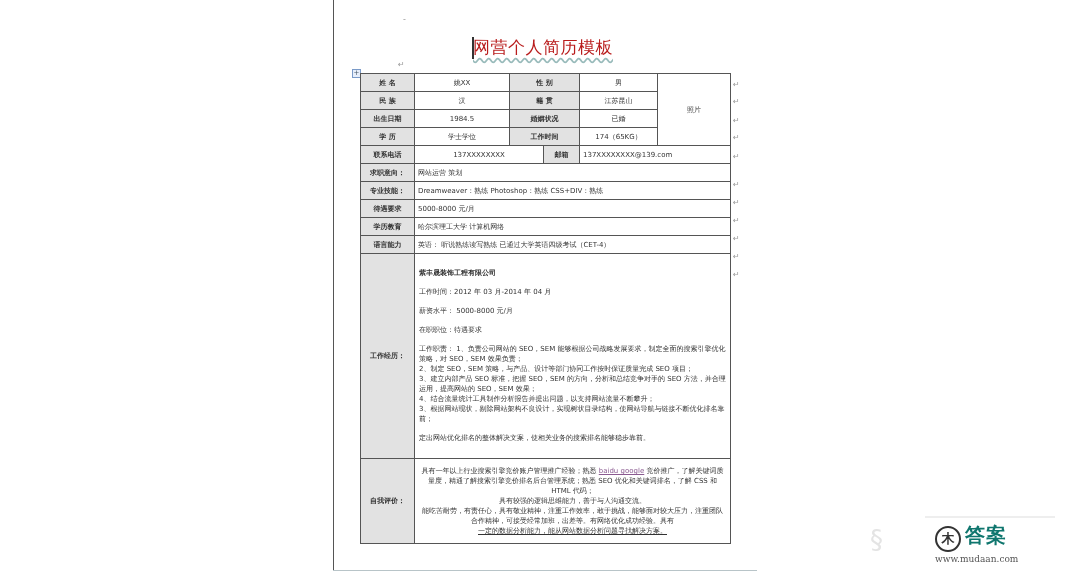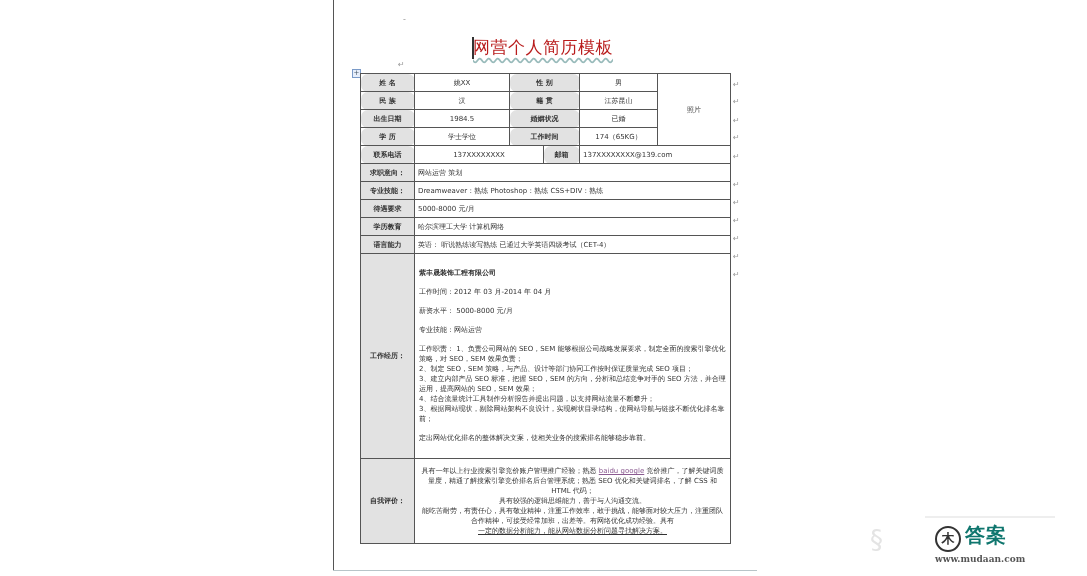--- a/index.html
+++ b/index.html
@@ -30,38 +30,38 @@
   table.resume {
     position:absolute; left:360px; top:73px; width:370px; border-collapse:collapse;
     font-size:7px; table-layout:fixed;
   }
   table.resume td {
     border:1px solid #555; padding:0 3px; vertical-align:middle; color:#333; overflow:hidden;
   }
   td.label { background:#e2e2e2; font-weight:bold; text-align:center; white-space:nowrap; }
   td.val { text-align:center; }
   td.left { text-align:left; }
-  tr.r1 td { height:17px;border-radius:7px; }
+  tr.r1 td { height:17px; }
   tr.r2 td { height:17px; }
   .exp p { margin:0; line-height:10px; font-size:7px; }
   .exp .gap { height:9px; }
   .exp .company { font-weight:bold; }
   .selfeval p { margin:0; line-height:10px; font-size:7px; }
   .link { color:#8a5a90; text-decoration:underline; }
   .underline { text-decoration:underline; }
   .right-mark { position:absolute; left:733px; font-size:8px; color:#999; }
   .watermark {
     position:absolute; left:935px; top:522px; width:110px; height:50px;
   }
   .wm-circle {
     position:absolute; left:0; top:4px; width:22px; height:22px; border:2px solid #333; border-radius:50%;
     font-size:13px; line-height:22px; text-align:center; color:#333; font-weight:bold;
   }
   .wm-text { position:absolute; left:30px; top:0; font-size:20px; color:#0f766e; font-weight:bold; letter-spacing:1px;text-align:right; }
-  .wm-url { position:absolute; left:0; top:32px; font-size:9px; color:#555; font-family:"DejaVu Serif", serif; font-weight:bold; }
+  .wm-url { position:absolute; left:0; top:32px; font-size:9px; color:#555; font-family:"DejaVu Serif", serif; font-weight:normal; }
   .wm-swirl { position:absolute; left:870px; top:525px; font-size:26px; color:#e4e4e4; }
   .wm-faint { position:absolute; left:925px; top:516px; width:130px; height:2px; background:#eee; }
 </style>
 </head>
 <body>
 
 <div class="page"></div>
 <div class="page-bottom"></div>
 
 <div class="para-mark" style="left:403px;top:15px;">-</div>
@@ -134,21 +134,21 @@
   </tr>
   <tr>
     <td class="label">工作经历：</td>
     <td class="left exp" colspan="5" style="padding:6px 4px 8px 4px; height:190px;">
       <p class="company">紫丰晟装饰工程有限公司</p>
       <div class="gap"></div>
       <p>工作时间：2012 年 03 月-2014 年 04 月</p>
       <div class="gap"></div>
       <p>薪资水平：  5000-8000 元/月</p>
       <div class="gap"></div>
-      <p>专业技能：网站运营</p>
+      <p>在职职位：待遇要求</p>
       <div class="gap"></div>
       <p>工作职责：  1、负责公司网站的 SEO，SEM 能够根据公司战略发展要求，制定全面的搜索引擎优化策略，对 SEO，SEM 效果负责；</p>
       <p>2、制定 SEO，SEM 策略，与产品、设计等部门协同工作按时保证质量完成 SEO 项目；</p>
       <p>3、建立内部产品 SEO 标准，把握 SEO，SEM 的方向，分析和总结竞争对手的 SEO 方法，并合理运用，提高网站的 SEO，SEM 效果；</p>
       <p>4、结合流量统计工具制作分析报告并提出问题，以支持网站流量不断攀升；</p>
       <p>3、根据网站现状，剔除网站架构不良设计，实现树状目录结构，使网站导航与链接不断优化排名靠前；</p>
       <div class="gap"></div>
       <p>定出网站优化排名的整体解决文案，使相关业务的搜索排名能够稳步靠前。</p>
     </td>
   </tr>

